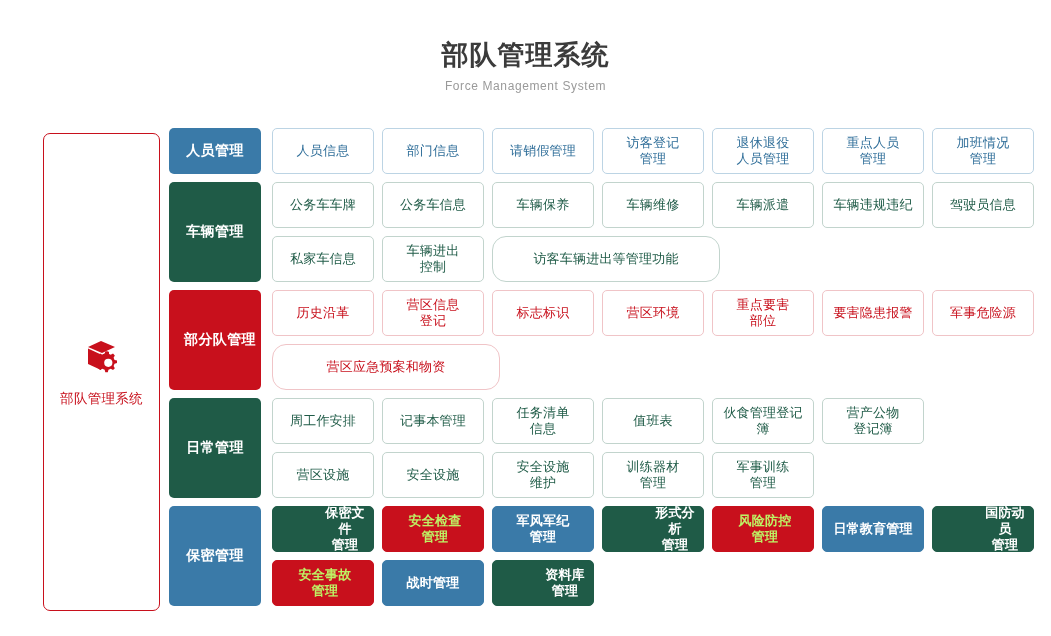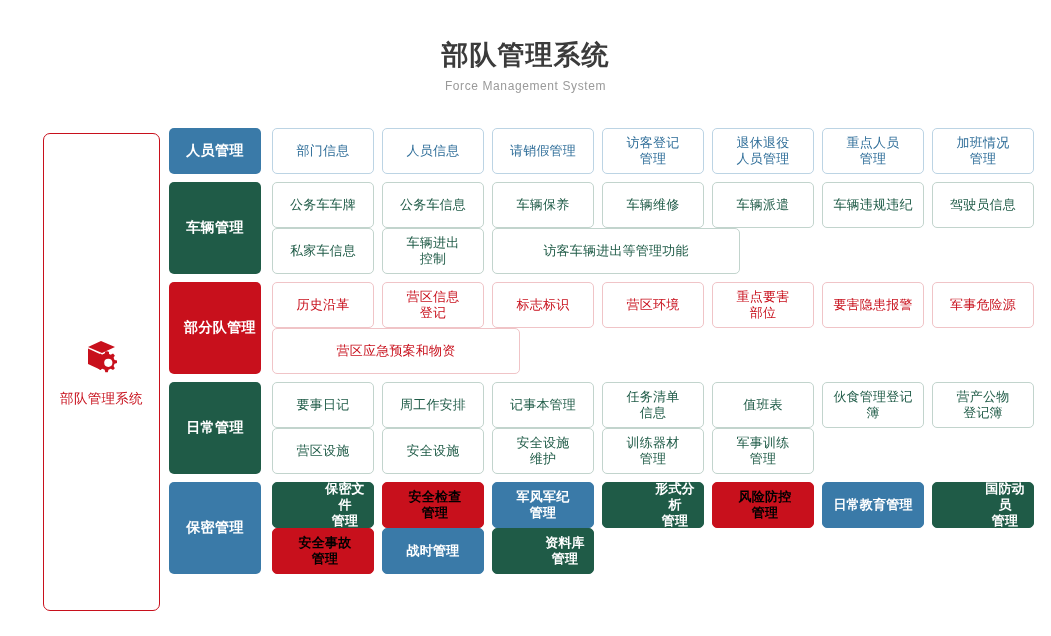--- a/index.html
+++ b/index.html
@@ -86,50 +86,50 @@
     text-align: center;
     letter-spacing: 0.4px;
     margin-right: 11px;
   }
   .cat.blue  { background: #3a7aa8; }
   .cat.green { background: #1f5b47; }
   .cat.red   { background: #c8101c; padding-left: 10px; }
 
   .rows { flex: 1 1 auto; display: flex; flex-direction: column; }
   .row { display: flex; }
-  .row + .row { }
+  .row + .row { margin-top: 8px; }
 
   .tile {
     width: 102px;
     height: 46px;
     margin-right: 8px;
     border-radius: 5px;
     display: flex;
     align-items: center;
     justify-content: center;
     text-align: center;
     font-size: 13px;
     font-weight: 500;
     line-height: 16px;
     padding: 2px 4px;
     letter-spacing: 0.2px;
     background: #ffffff;
   }
-  .tile.w2 { width: 248px; }
+  .tile.w2 { width: 228px; border-radius: 14px; }
   .tile:last-child { margin-right: 0; }
 
   
   .tile.o-blue  { border: 1px solid #bcd4e4; color: #2f6e99; }
   .tile.o-green { border: 1px solid #c2d4cd; color: #1f5b47; }
   .tile.o-red   { border: 1px solid #f0c4c7; color: #c8101c; }
 
   
   .tile.s-blue  { background: #3a7aa8; color: #ffffff; border: 1px solid #3a7aa8; font-weight: bold; }
   .tile.s-green { background: #1f5b47; color: #ffffff; border: 1px solid #1f5b47; font-weight: bold; padding-left: 48px; }
-  .tile.s-red   { background: #c8101c; color: #000000; border: 1px solid #c8101c; font-weight: bold; padding-left: 8px; }
+  .tile.s-red   { background: #c8101c; color: #bef264; border: 1px solid #c8101c; font-weight: bold; padding-left: 8px; }
 
   
   .section.solid .cat { flex-basis: 92px; }
   .section.solid .tile { height: 46px; }
 </style>
 </head>
 <body>
 
 <div id="page">
 
@@ -155,22 +155,22 @@
       </svg>
     </span>
     <div class="sidebar-label">部队管理系统</div>
   </div>
 
   <div class="grid">
       <div class="section">
         <div class="cat blue">人员管理</div>
         <div class="rows">
           <div class="row">
+            <div class="tile o-blue">人员信息</div>
             <div class="tile o-blue">部门信息</div>
-            <div class="tile o-blue">人员信息</div>
             <div class="tile o-blue">请销假管理</div>
             <div class="tile o-blue">访客登记<br>管理</div>
             <div class="tile o-blue">退休退役<br>人员管理</div>
             <div class="tile o-blue">重点人员<br>管理</div>
             <div class="tile o-blue">加班情况<br>管理</div>
           </div>
         </div>
       </div>
       <div class="section">
         <div class="cat green">车辆管理</div>
@@ -205,21 +205,20 @@
           </div>
           <div class="row">
             <div class="tile o-red w2">营区应急预案和物资</div>
           </div>
         </div>
       </div>
       <div class="section">
         <div class="cat green">日常管理</div>
         <div class="rows">
           <div class="row">
-            <div class="tile o-green">要事日记</div>
             <div class="tile o-green">周工作安排</div>
             <div class="tile o-green">记事本管理</div>
             <div class="tile o-green">任务清单<br>信息</div>
             <div class="tile o-green">值班表</div>
             <div class="tile o-green">伙食管理登记簿</div>
             <div class="tile o-green">营产公物<br>登记簿</div>
           </div>
           <div class="row">
             <div class="tile o-green">营区设施</div>
             <div class="tile o-green">安全设施</div>

